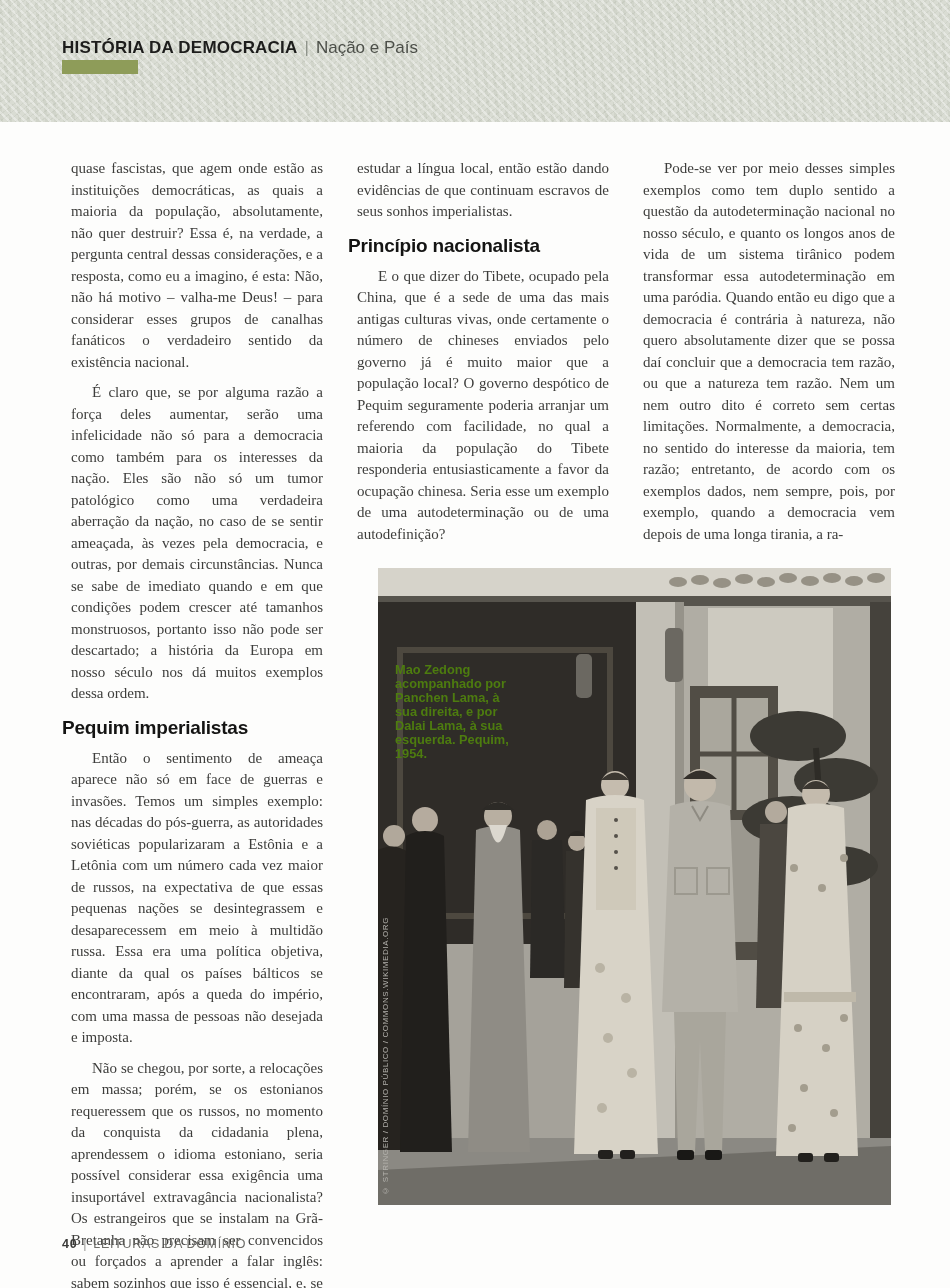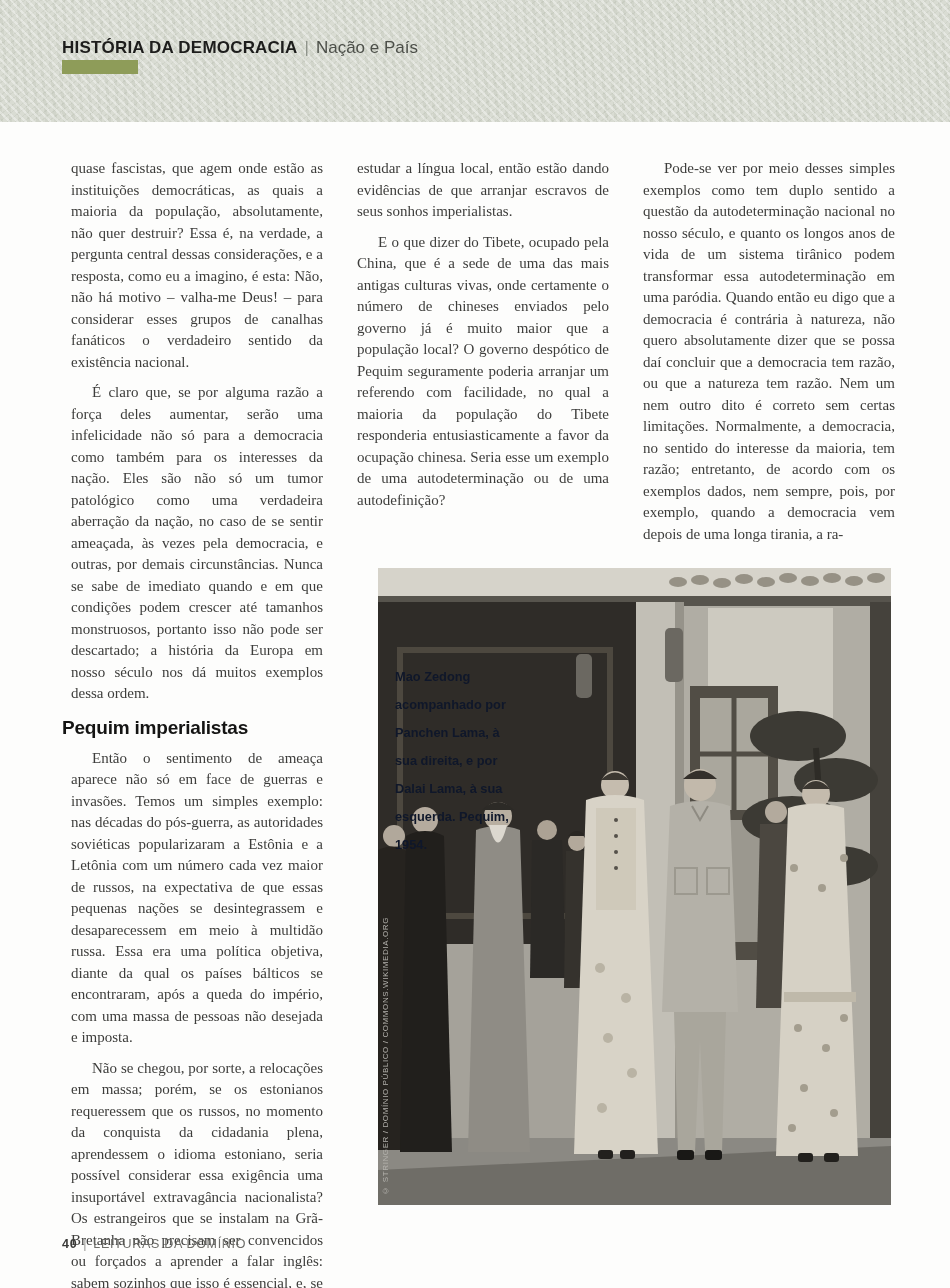--- a/index.html
+++ b/index.html
@@ -44,21 +44,21 @@
     font-family:"Liberation Sans", sans-serif; font-weight:bold;
     font-size:19px; color:#141413; letter-spacing:-.2px;
   }
 
   
   .photo { position:absolute; left:378px; top:568px; width:513px; height:637px; margin:0; }
   .photo svg { display:block; width:513px; height:637px; }
   .caption {
     position:absolute; left:17px; top:95px; width:114px;
     font-family:"Liberation Sans", sans-serif; font-weight:600;
-    font-size:12.8px; line-height:28px; color:#0f172a;
+    font-size:12.8px; line-height:14px; color:#4d7c0f;
   }
   .credit {
     position:absolute; left:3px; bottom:10px;
     writing-mode:vertical-rl; transform:rotate(180deg);
     font-family:"Liberation Sans", sans-serif; font-size:8px;
     letter-spacing:.6px; color:#b4b2ad; white-space:nowrap;
   }
 
   
   .footer {
@@ -84,21 +84,22 @@
 
   <main class="content">
     <div class="col">
         <p>quase fascistas, que agem onde estão as instituições democráticas, as quais a maioria da população, absolutamente, não quer destruir? Essa é, na verdade, a pergunta central dessas considerações, e a resposta, como eu a imagino, é esta: Não, não há motivo – valha-me Deus! – para considerar esses grupos de canalhas fanáticos o verdadeiro sentido da existência nacional.</p>
         <p class="indent">É claro que, se por alguma razão a força deles aumentar, serão uma infelicidade não só para a democracia como também para os interesses da nação. Eles são não só um tumor patológico como uma verdadeira aberração da nação, no caso de se sentir ameaçada, às vezes pela democracia, e outras, por demais circunstâncias. Nunca se sabe de imediato quando e em que condições podem crescer até tamanhos monstruosos, portanto isso não pode ser descartado; a história da Europa em nosso século nos dá muitos exemplos dessa ordem.</p>
         <h2>Pequim imperialistas</h2>
         <p class="indent">Então o sentimento de ameaça aparece não só em face de guerras e invasões. Temos um simples exemplo: nas décadas do pós-guerra, as autoridades soviéticas popularizaram a Estônia e a Letônia com um número cada vez maior de russos, na expectativa de que essas pequenas nações se desintegrassem e desaparecessem em meio à multidão russa. Essa era uma política objetiva, diante da qual os países bálticos se encontraram, após a queda do império, com uma massa de pessoas não desejada e imposta.</p>
         <p class="indent">Não se chegou, por sorte, a relocações em massa; porém, se os estonianos requeressem que os russos, no momento da conquista da cidadania plena, aprendessem o idioma estoniano, seria possível considerar essa exigência uma insuportável extravagância nacionalista? Os estrangeiros que se instalam na Grã-Bretanha não precisam ser convencidos ou forçados a aprender a falar inglês: sabem sozinhos que isso é essencial, e, se os russos na Estônia não têm vontade de</p>
       </div>
     <div class="col">
-        <p>estudar a língua local, então estão dando evidências de que arranjar escravos de seus sonhos imperialistas.</p>
+        <p>estudar a língua local, então estão dando evidências de que continuam escravos de seus sonhos imperialistas.</p>
+        <h2>Princípio nacionalista</h2>
         <p class="indent">E o que dizer do Tibete, ocupado pela China, que é a sede de uma das mais antigas culturas vivas, onde certamente o número de chineses enviados pelo governo já é muito maior que a população local? O governo despótico de Pequim seguramente poderia arranjar um referendo com facilidade, no qual a maioria da população do Tibete responderia entusiasticamente a favor da ocupação chinesa. Seria esse um exemplo de uma autodeterminação ou de uma autodefinição?</p>
       </div>
     <div class="col">
         <p class="indent">Pode-se ver por meio desses simples exemplos como tem duplo sentido a questão da autodeterminação nacional no nosso século, e quanto os longos anos de vida de um sistema tirânico podem transformar essa autodeterminação em uma paródia. Quando então eu digo que a democracia é contrária à natureza, não quero absolutamente dizer que se possa daí concluir que a democracia tem razão, ou que a natureza tem razão. Nem um nem outro dito é correto sem certas limitações. Normalmente, a democracia, no sentido do interesse da maioria, tem razão; entretanto, de acordo com os exemplos dados, nem sempre, pois, por exemplo, quando a democracia vem depois de uma longa tirania, a ra-</p>
       </div>
   </main>
 
   <figure class="photo">
     <svg viewBox="0 0 513 637" preserveAspectRatio="none" aria-hidden="true">
 

